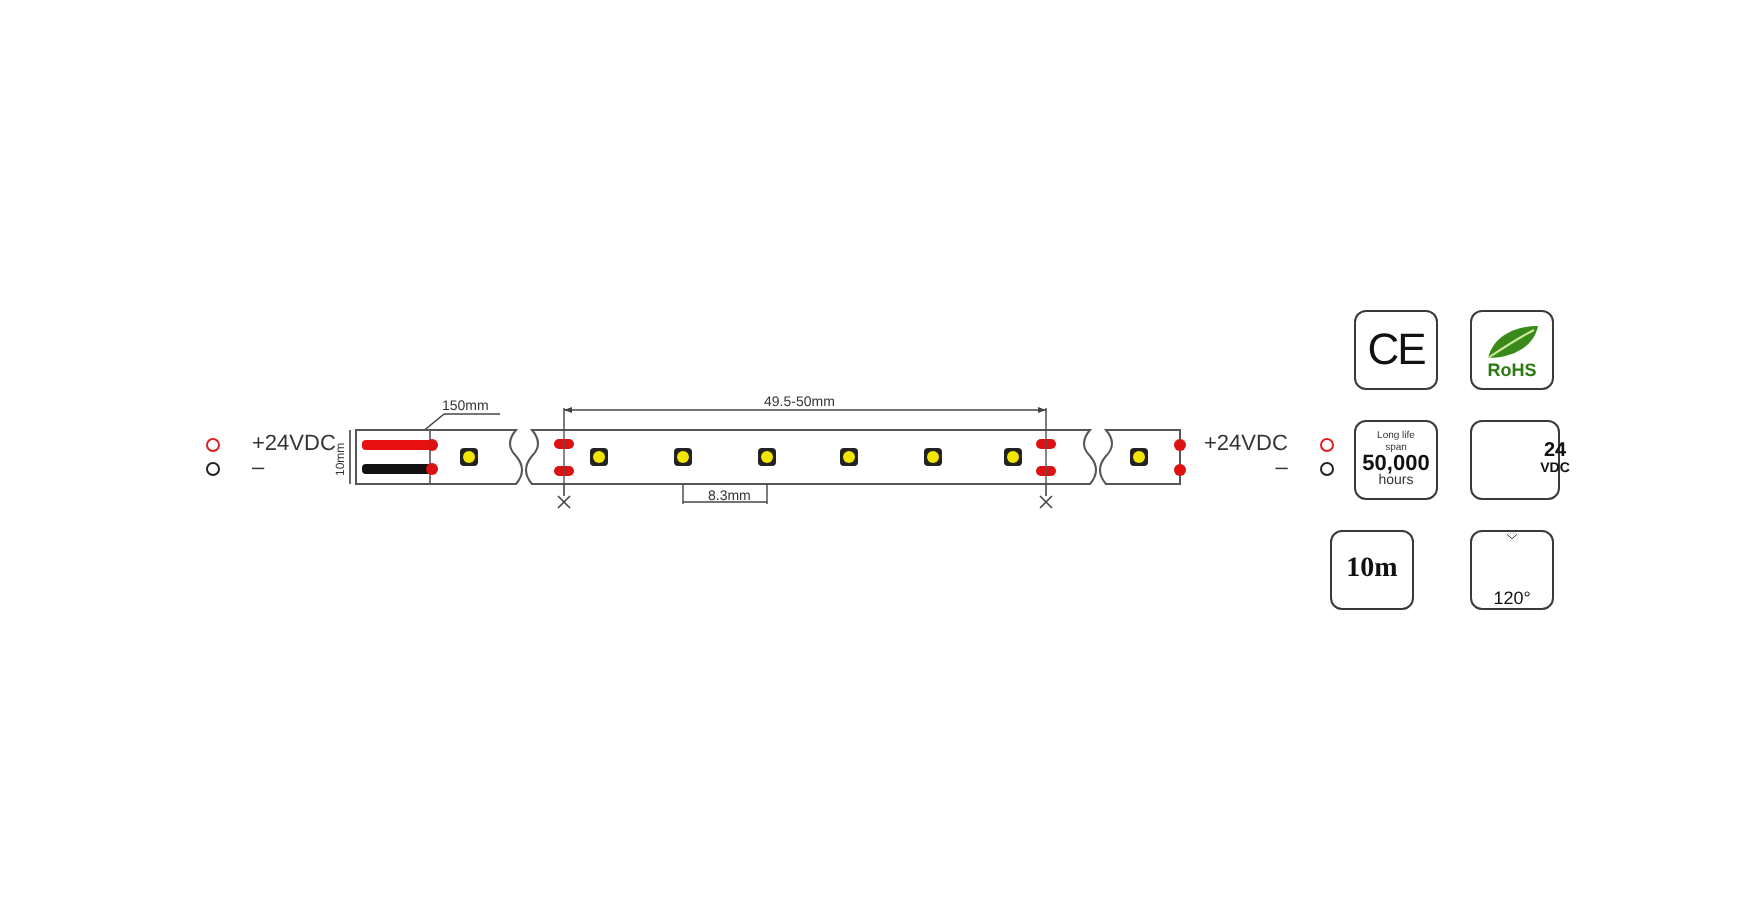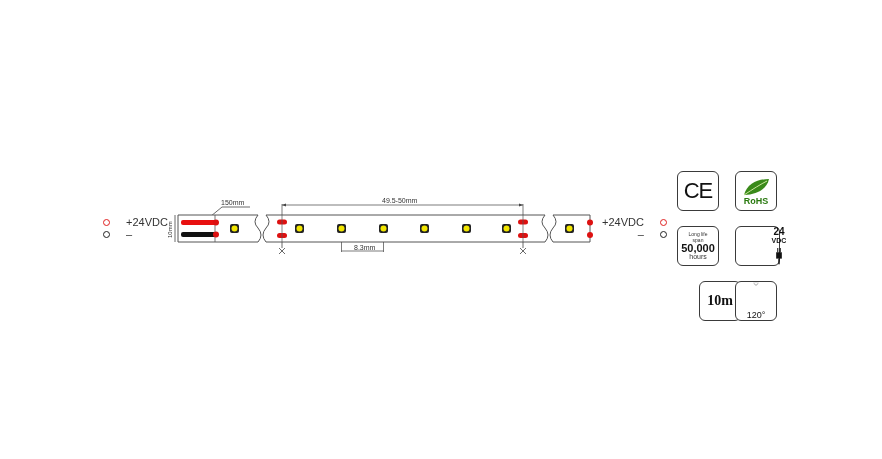--- a/index.html
+++ b/index.html
@@ -1,21 +1,21 @@
 <!DOCTYPE html>
 <html><head>
 <meta charset="utf-8">
 <style>
   html, body { margin: 0; padding: 0; background: #ffffff; }
   body { width: 882px; height: 459px; position: relative; overflow: hidden; font-family: "Liberation Sans", sans-serif; }
   .abs { position: absolute; }
   svg text { font-family: "Liberation Sans", sans-serif; }
   .legend { font-size: 11px; color: #333; display: flex; align-items: center; gap: 16px; line-height: 11px; }
   .ring { width: 5px; height: 5px; border-radius: 50%; border: 1.5px solid; box-sizing: content-box; }
-  .badge { position: absolute; width: 42px; height: 40px; border: 1.5px solid #3a3a3a; border-radius: 6px; background: #fff; box-sizing: border-box; display: flex; align-items: center; justify-content: center; flex-direction: column; margin-top: 16px; }
+  .badge { position: absolute; width: 42px; height: 40px; border: 1.5px solid #3a3a3a; border-radius: 6px; background: #fff; box-sizing: border-box; display: flex; align-items: center; justify-content: center; flex-direction: column; }
 </style>
 </head>
 <body>
 
 <div class="abs" style="left:103px; top:217px;">
   <div class="legend">
     <span class="ring" style="border-color:#e02020;"></span>
     <span>+24VDC</span>
   </div>
   <div class="legend" style="margin-top:1px;">
@@ -148,34 +148,34 @@
   <span style="font-size:9px; font-weight:bold; color:#2a7a10; line-height:9px;">RoHS</span>
 </div>
 
 <div class="badge" style="left:677px; top:210px;">
   <span style="font-size:5px; color:#333; line-height:5px;">Long life</span>
   <span style="font-size:5px; color:#333; line-height:6px;">span</span>
   <span style="font-size:11px; font-weight:bold; color:#111; line-height:10px;">50,000</span>
   <span style="font-size:7px; color:#333; line-height:8px;">hours</span>
 </div>
 
-<div class="badge" style="left:735px; top:210px; flex-direction:column; gap:3px;padding-left:43px;">
+<div class="badge" style="left:735px; top:210px; flex-direction:row; gap:3px;padding-left:43px;">
   <div style="display:flex; flex-direction:column; align-items:center;">
     <span style="font-size:10px; font-weight:bold; color:#111; line-height:10px;">24</span>
     <span style="font-size:7px; font-weight:bold; color:#111; line-height:8px;">VDC</span>
   </div>
   <svg width="10" height="24" viewBox="0 0 10 24">
     <rect x="2.5" y="0" width="1.5" height="6" fill="#111"></rect>
     <rect x="6" y="0" width="1.5" height="6" fill="#111"></rect>
     <rect x="1" y="6" width="8" height="9" fill="#111"></rect>
     <rect x="4" y="15" width="2" height="8" fill="#111"></rect>
   </svg>
 </div>
 
-<div class="badge" style="left:699px; top:265px;">
+<div class="badge" style="left:665px; top:265px;">
   <span style="font-family:'Liberation Serif', serif; font-size:14px; font-weight:bold; color:#111;">10m</span>
 </div>
 
 <div class="badge" style="left:735px; top:265px;gap:24px;">
   <svg width="32" height="20" viewBox="0 0 32 20">
     <polyline points="4,6 16,17 28,6" stroke="#111" stroke-width="2" fill="none"></polyline>
     <line x1="8" y1="3" x2="9" y2="5" stroke="#111" stroke-width="1"></line>
     <line x1="12" y1="1.5" x2="12.5" y2="3.5" stroke="#111" stroke-width="1"></line>
     <line x1="16" y1="1" x2="16" y2="3" stroke="#111" stroke-width="1"></line>
     <line x1="20" y1="1.5" x2="19.5" y2="3.5" stroke="#111" stroke-width="1"></line>

